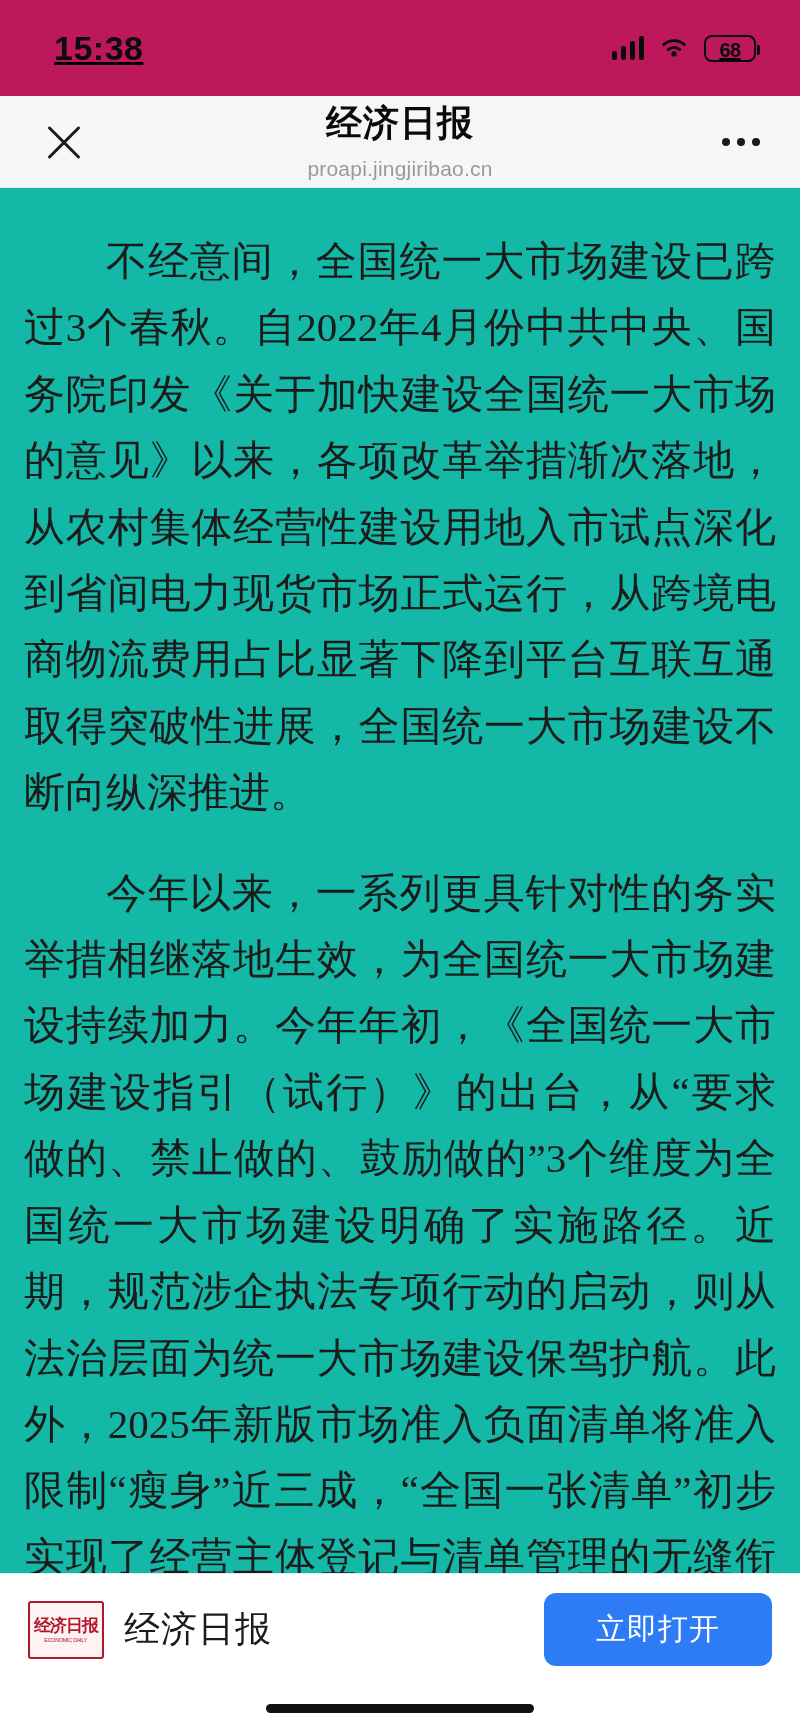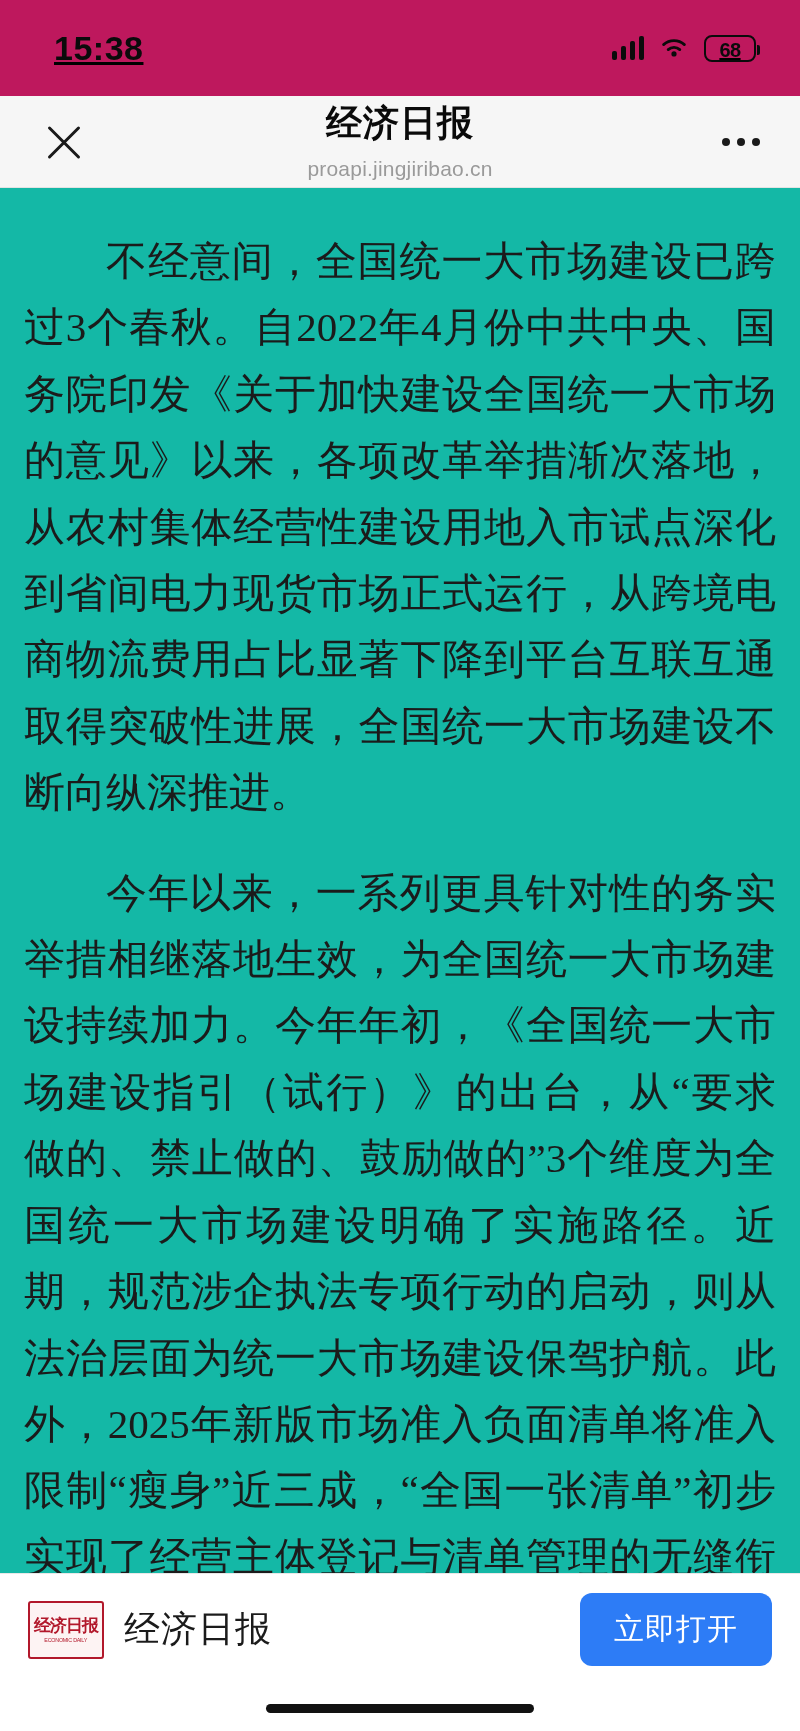--- a/index.html
+++ b/index.html
@@ -216,21 +216,21 @@
     color: #1b1b1b;
     font-weight: 400;
     letter-spacing: 1px;
     flex: 0 0 auto;
   }
   .open-btn {
     margin-left: auto;
     background: #2d7cf6;
     color: #ffffff;
     font-size: 30px;
-    padding: 16px 34px;
+    padding: 16px 52px;
     border-radius: 12px;
     border: none;
     letter-spacing: 1px;
     font-family: "Liberation Sans", sans-serif;
     flex: 0 0 auto;
     text-align: right;
   }
 
   
   .home-area {

